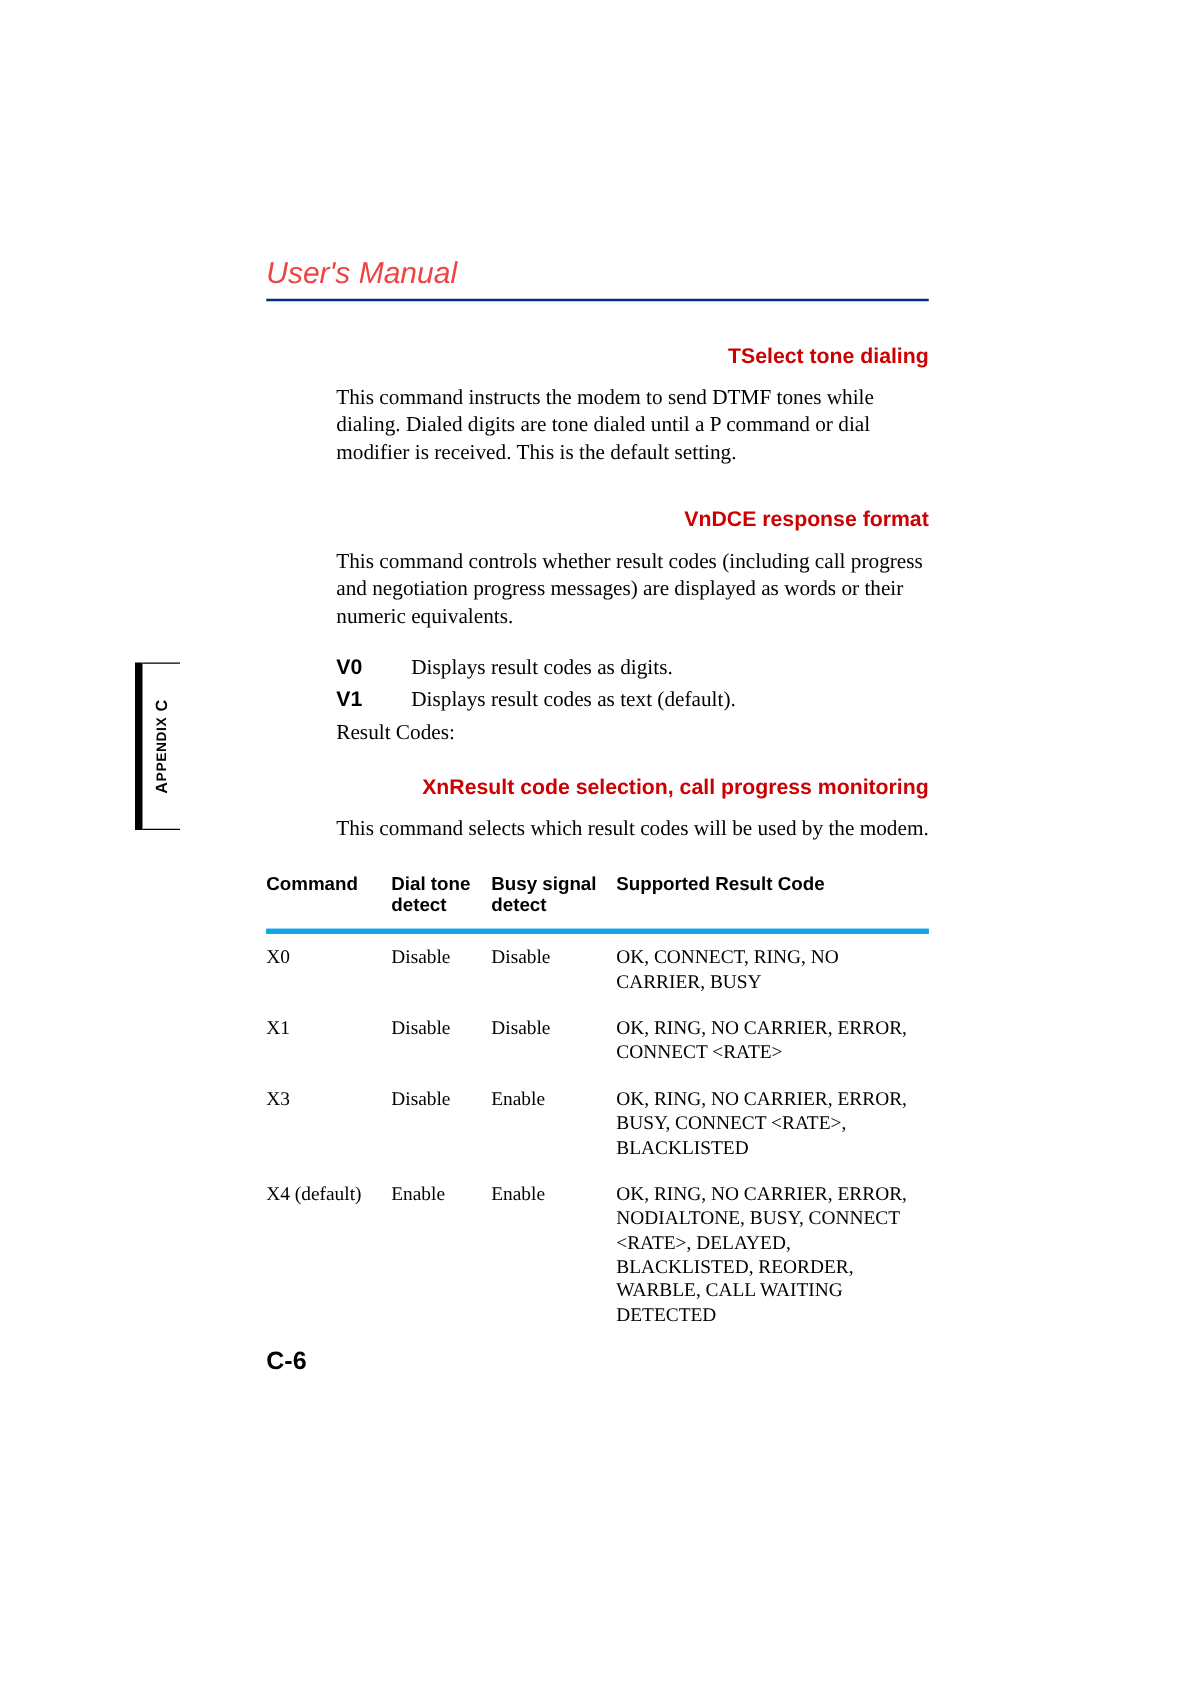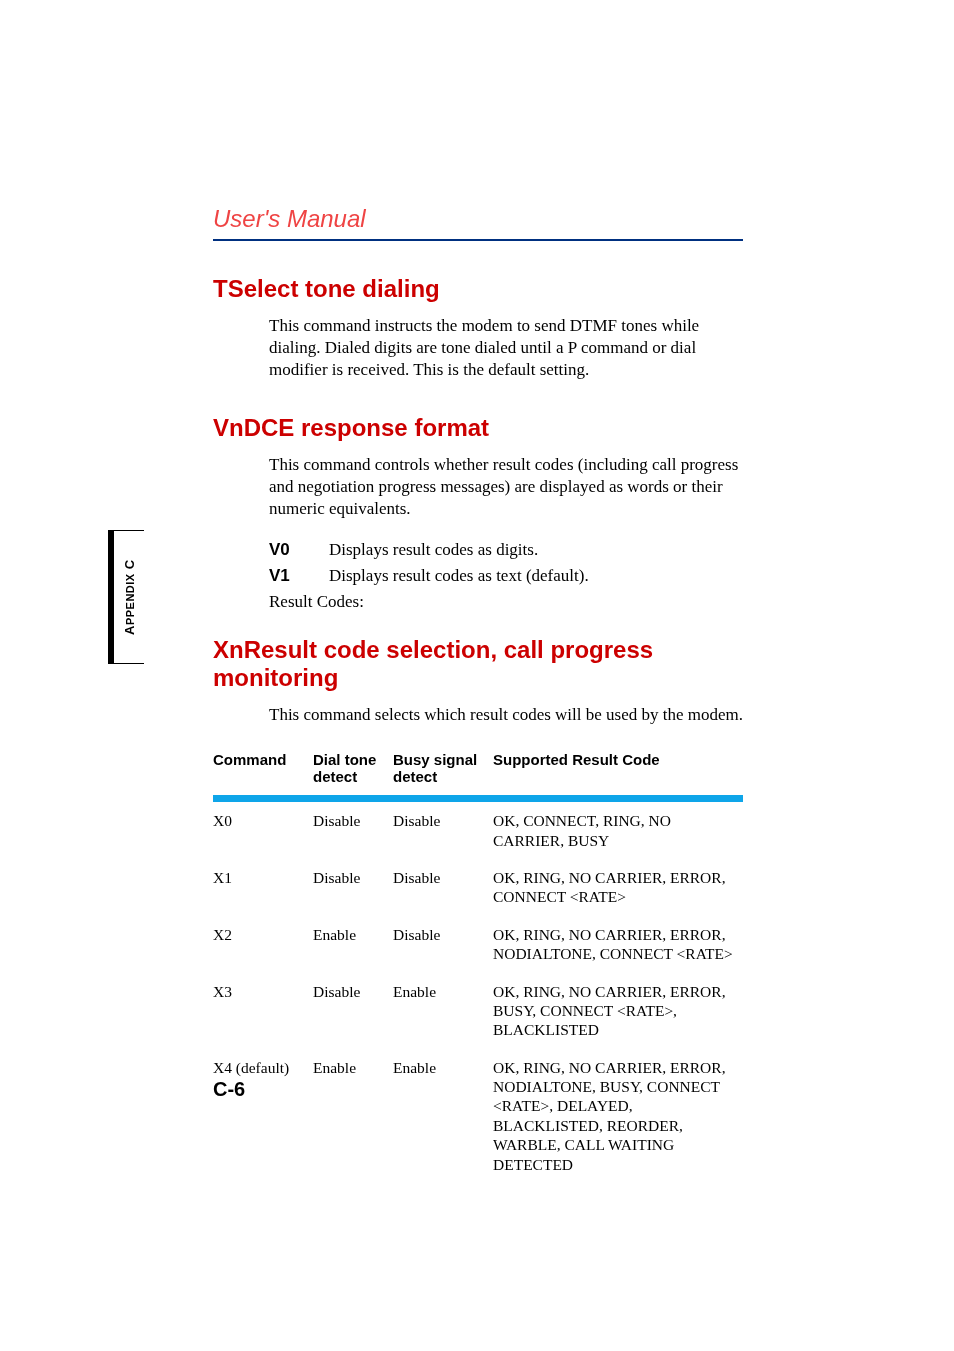--- a/index.html
+++ b/index.html
@@ -27,22 +27,23 @@
   }
   .header-rule {
     border: none;
     border-top: 2.5px solid #003080;
     margin-bottom: 34px;
   }
   .section-heading {
     color: #cc0000;
     font-family: Arial, Helvetica, sans-serif;
     font-weight: bold;
-    font-size: 24px;
+    font-size: 17px;
     margin-bottom: 12px;
+    text-align: right;
   }
   .body-text {
     margin-left: 56px;
     font-size: 17px;
     line-height: 1.28;
     margin-bottom: 20px;
   }
   .dl {
     margin-left: 56px;
     font-size: 17px;
@@ -93,21 +94,21 @@
     padding-bottom: 10px;
     font-size: 15px;
   }
   .tbl td {
     vertical-align: top;
     font-family: "Times New Roman", Times, serif;
     padding: 9px 6px 9px 0;
     font-size: 15.5px;
     line-height: 1.25;
   }
-  .tbl thead tr { border-bottom: 7px solid #0ea5e9; }
+  .tbl thead tr { border-bottom: 4px solid #0ea5e9; }
   .tbl tbody tr { }
   .col-cmd { width: 100px; }
   .col-dial { width: 80px; }
   .col-busy { width: 100px; }
   .col-result { }
 
   .side-tab {
     position: absolute;
     left: 108px;
     top: 530px;
@@ -206,26 +207,20 @@
           <td>Disable</td>
           <td>OK, CONNECT, RING, NO CARRIER, BUSY</td>
         </tr>
         <tr>
           <td>X1</td>
           <td>Disable</td>
           <td>Disable</td>
           <td>OK, RING, NO CARRIER, ERROR, CONNECT &lt;RATE&gt;</td>
         </tr>
         <tr>
-          <td>X2</td>
-          <td>Enable</td>
-          <td>Disable</td>
-          <td>OK, RING, NO CARRIER, ERROR, NODIALTONE, CONNECT &lt;RATE&gt;</td>
-        </tr>
-        <tr>
           <td>X3</td>
           <td>Disable</td>
           <td>Enable</td>
           <td>OK, RING, NO CARRIER, ERROR, BUSY, CONNECT &lt;RATE&gt;, BLACKLISTED</td>
         </tr>
         <tr>
           <td>X4 (default)</td>
           <td>Enable</td>
           <td>Enable</td>
           <td>OK, RING, NO CARRIER, ERROR, NODIALTONE, BUSY, CONNECT &lt;RATE&gt;, DELAYED, BLACKLISTED, REORDER, WARBLE, CALL WAITING DETECTED</td>

